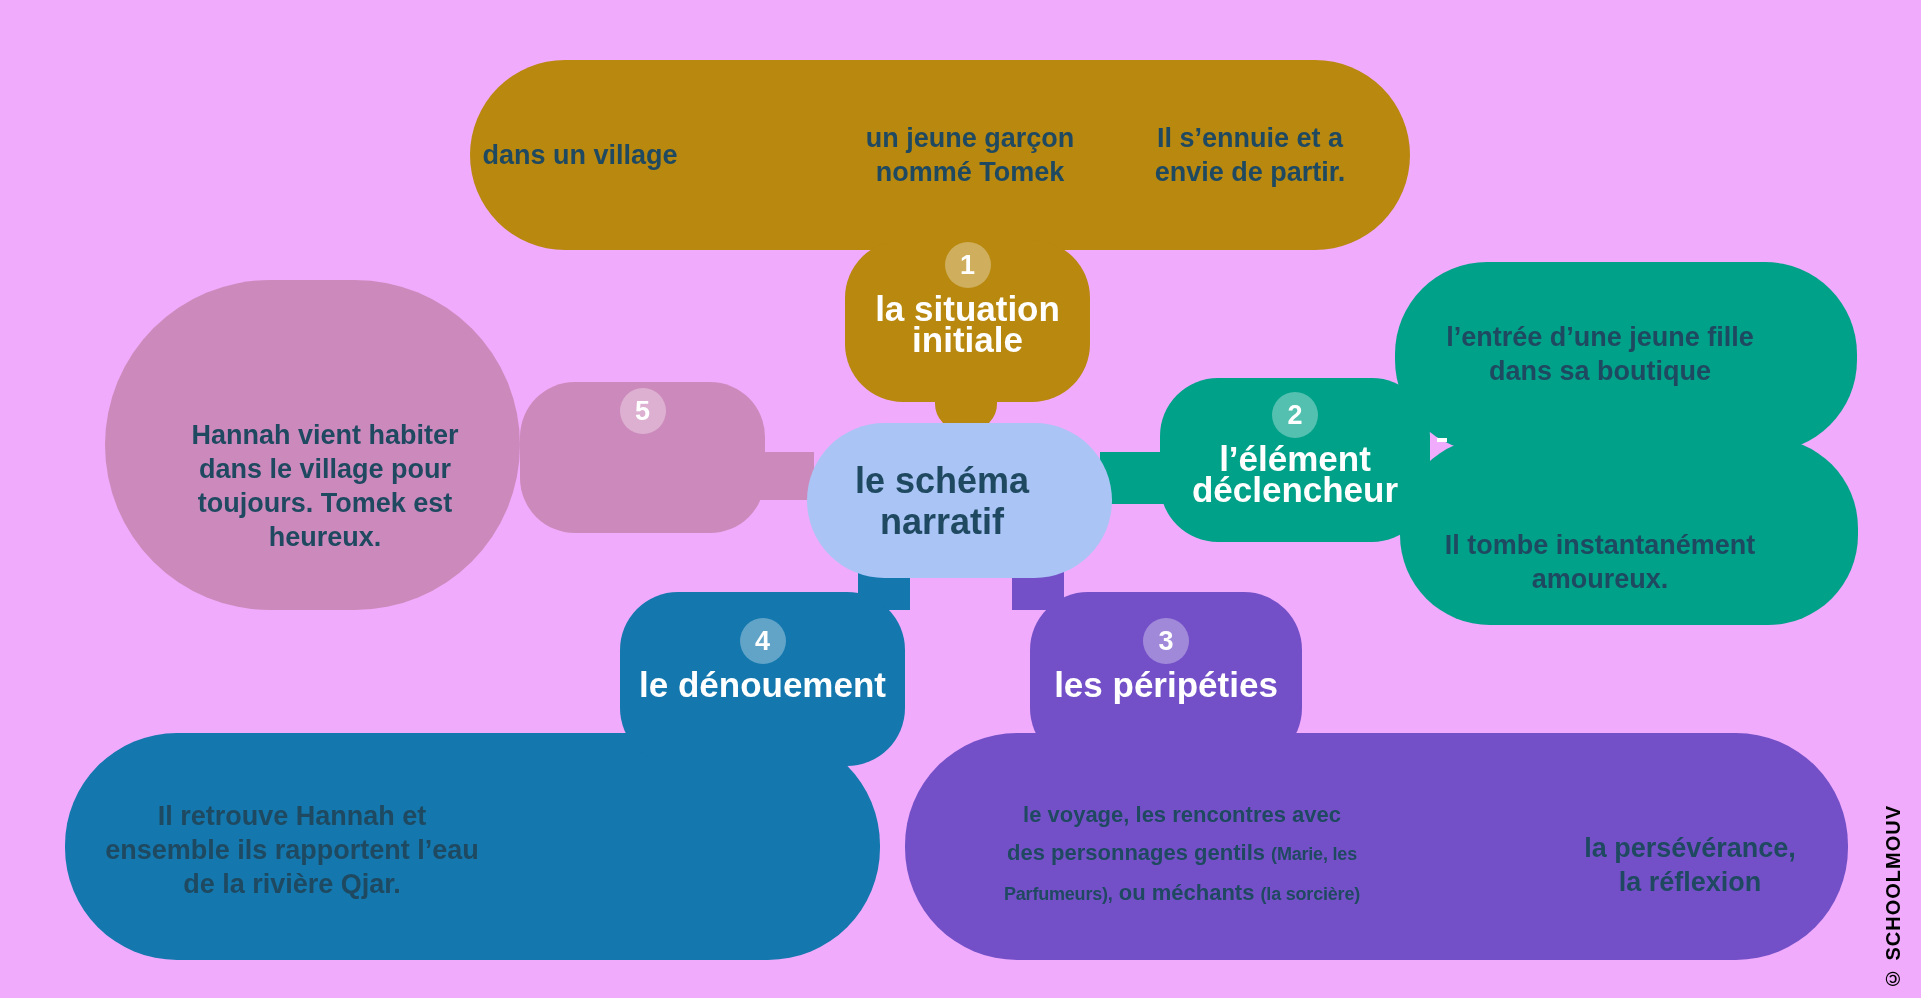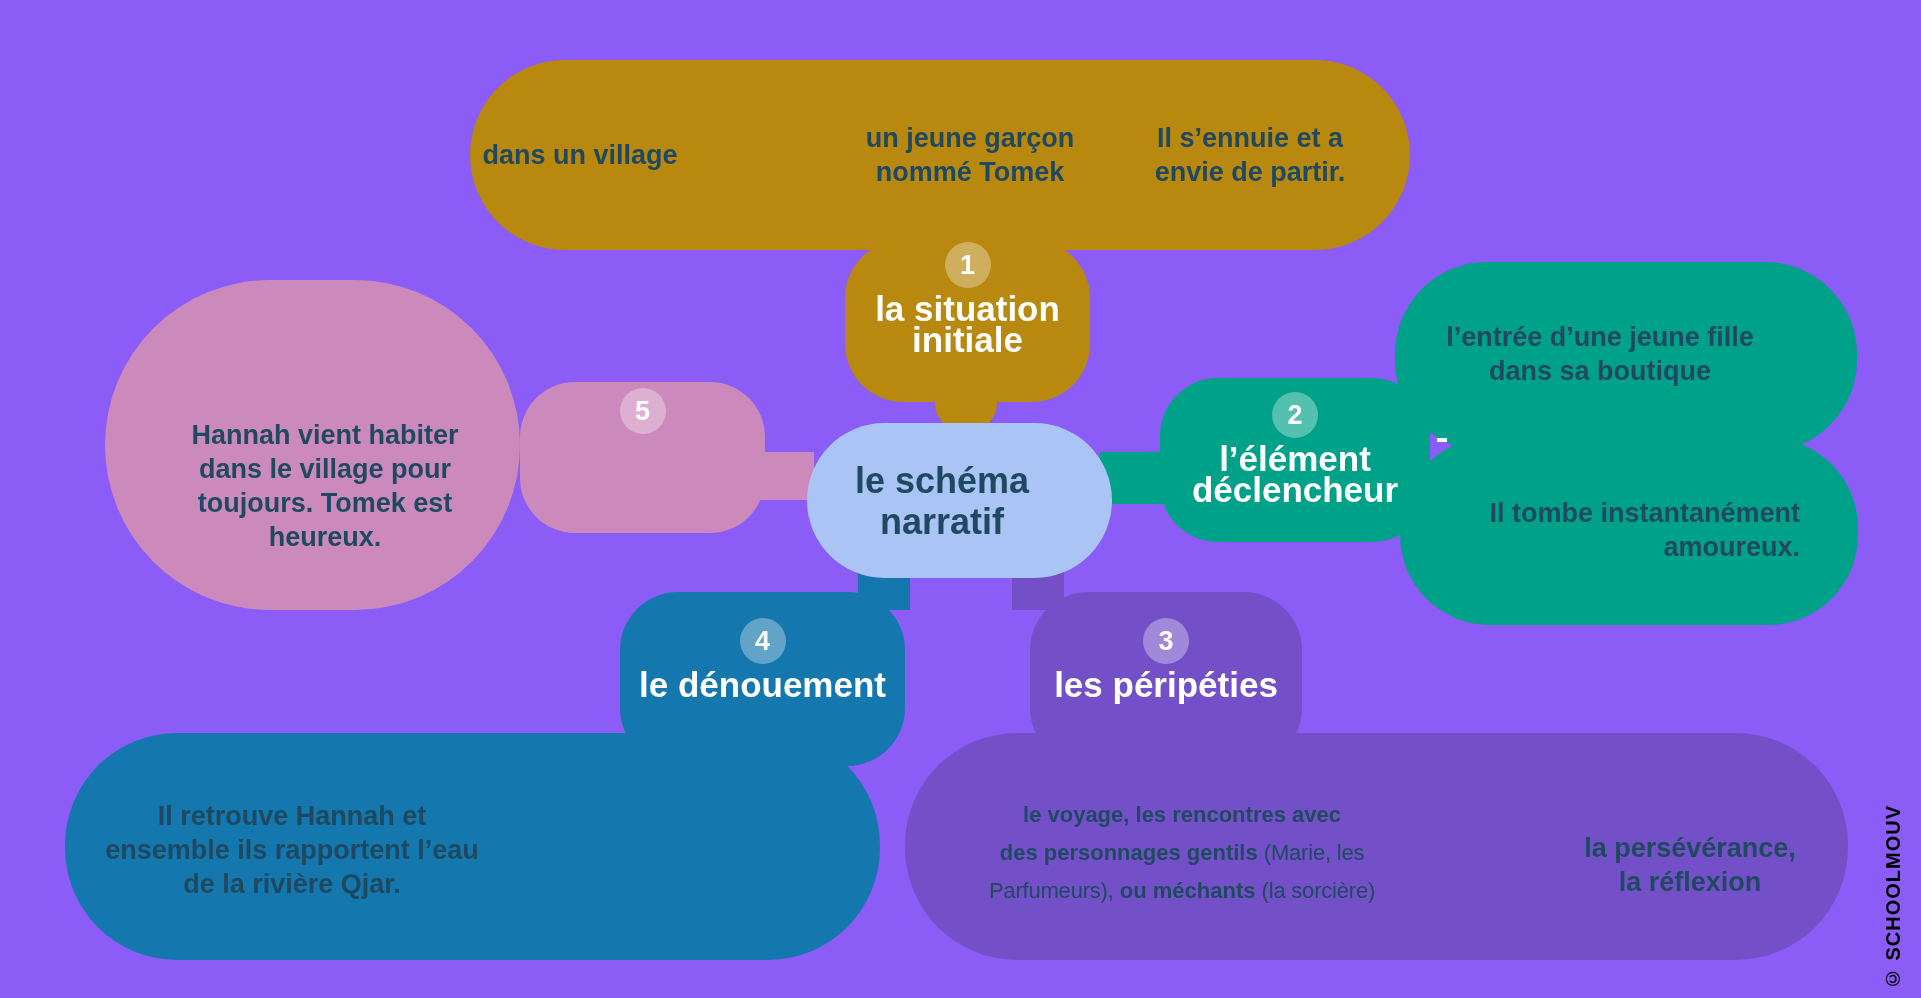--- a/index.html
+++ b/index.html
@@ -1,17 +1,17 @@
 <!DOCTYPE html>
 <html><head>
 <meta charset="utf-8">
 <style>
   html,body{margin:0;padding:0;background:#fff;}
   .canvas{
-    position:relative;width:1921px;height:998px;overflow:hidden;background:#8b5cf6;
+    position:relative;width:1921px;height:998px;overflow:hidden;background:#f0abfc;
     font-family:"Liberation Sans","DejaVu Sans",sans-serif;
     --gold:#B8880F;--teal:#00A189;--purple:#7450C8;--blue:#1478AE;--pink:#CC8ABC;
     --center:#ABC4F6;--ink:#1F4960;
   }
   .bubble{position:absolute;}
   .stem{position:absolute;z-index:1;}
   .content{z-index:2;}
   .labelb{z-index:3;display:flex;flex-direction:column;align-items:center;border-radius:58px;}
   .central{z-index:4;}
   .badge{width:46px;height:46px;border-radius:50%;background:rgba(255,255,255,0.33);
@@ -47,21 +47,21 @@
 
   .stem-denouement{left:858px;top:558px;width:52px;height:52px;}
   .lab-denouement{left:620px;top:592px;width:285px;height:148px;padding-top:26px;}
   .blue-big{left:65px;top:733px;width:815px;height:227px;border-radius:112px;}
 
   .stem-peripeties{left:1012px;top:558px;width:52px;height:52px;}
   .lab-peripeties{left:1030px;top:592px;width:272px;height:148px;padding-top:26px;}
   .purple-big{left:905px;top:733px;width:943px;height:227px;border-radius:112px;}
 
   .seg-l{font-size:22px;font-weight:700;}
-  .seg-s{font-size:22px;font-weight:400;letter-spacing:-0.2px;}
+  .seg-s{font-size:18px;font-weight:700;letter-spacing:-0.2px;}
   .seg-xl{font-size:22px;font-weight:700;}
   .pline{line-height:37px;}
   .preline{white-space:pre-line;}
   .nowrap{white-space:nowrap;}
 
   .watermark{position:absolute;right:16px;bottom:8px;writing-mode:vertical-rl;transform:rotate(180deg);
      color:#000;font-weight:700;font-size:20px;letter-spacing:1px;z-index:5;}
 </style>
 </head>
 <body>
@@ -81,21 +81,21 @@
   </div>
   <div class="bubble labelb gold-bg lab-initiale">
     <div class="badge">1</div>
     <div class="label-text" style="width:200px;">la situation initiale</div>
   </div>
 
   <div class="bubble content teal-bg teal-top">
     <div class="fact" style="left:25px;top:58px;width:360px;">l’entrée d’une jeune fille dans sa boutique</div>
   </div>
   <div class="bubble content teal-bg teal-bottom">
-    <div class="fact" style="left:0;top:58px;width:400px;text-align:right;">Il tombe instantanément amoureux.</div>
+    <div class="fact" style="left:0;top:90px;width:400px;">Il tombe instantanément amoureux.</div>
   </div>
   <div class="cursor-arrow"></div>
   <div class="bubble labelb teal-bg lab-declencheur">
     <div class="badge">2</div>
     <div class="label-text" style="width:230px;">l’élément déclencheur</div>
   </div>
 
   <div class="bubble central central-bubble">
     <div class="central-title">le schéma narratif</div>
   </div>

